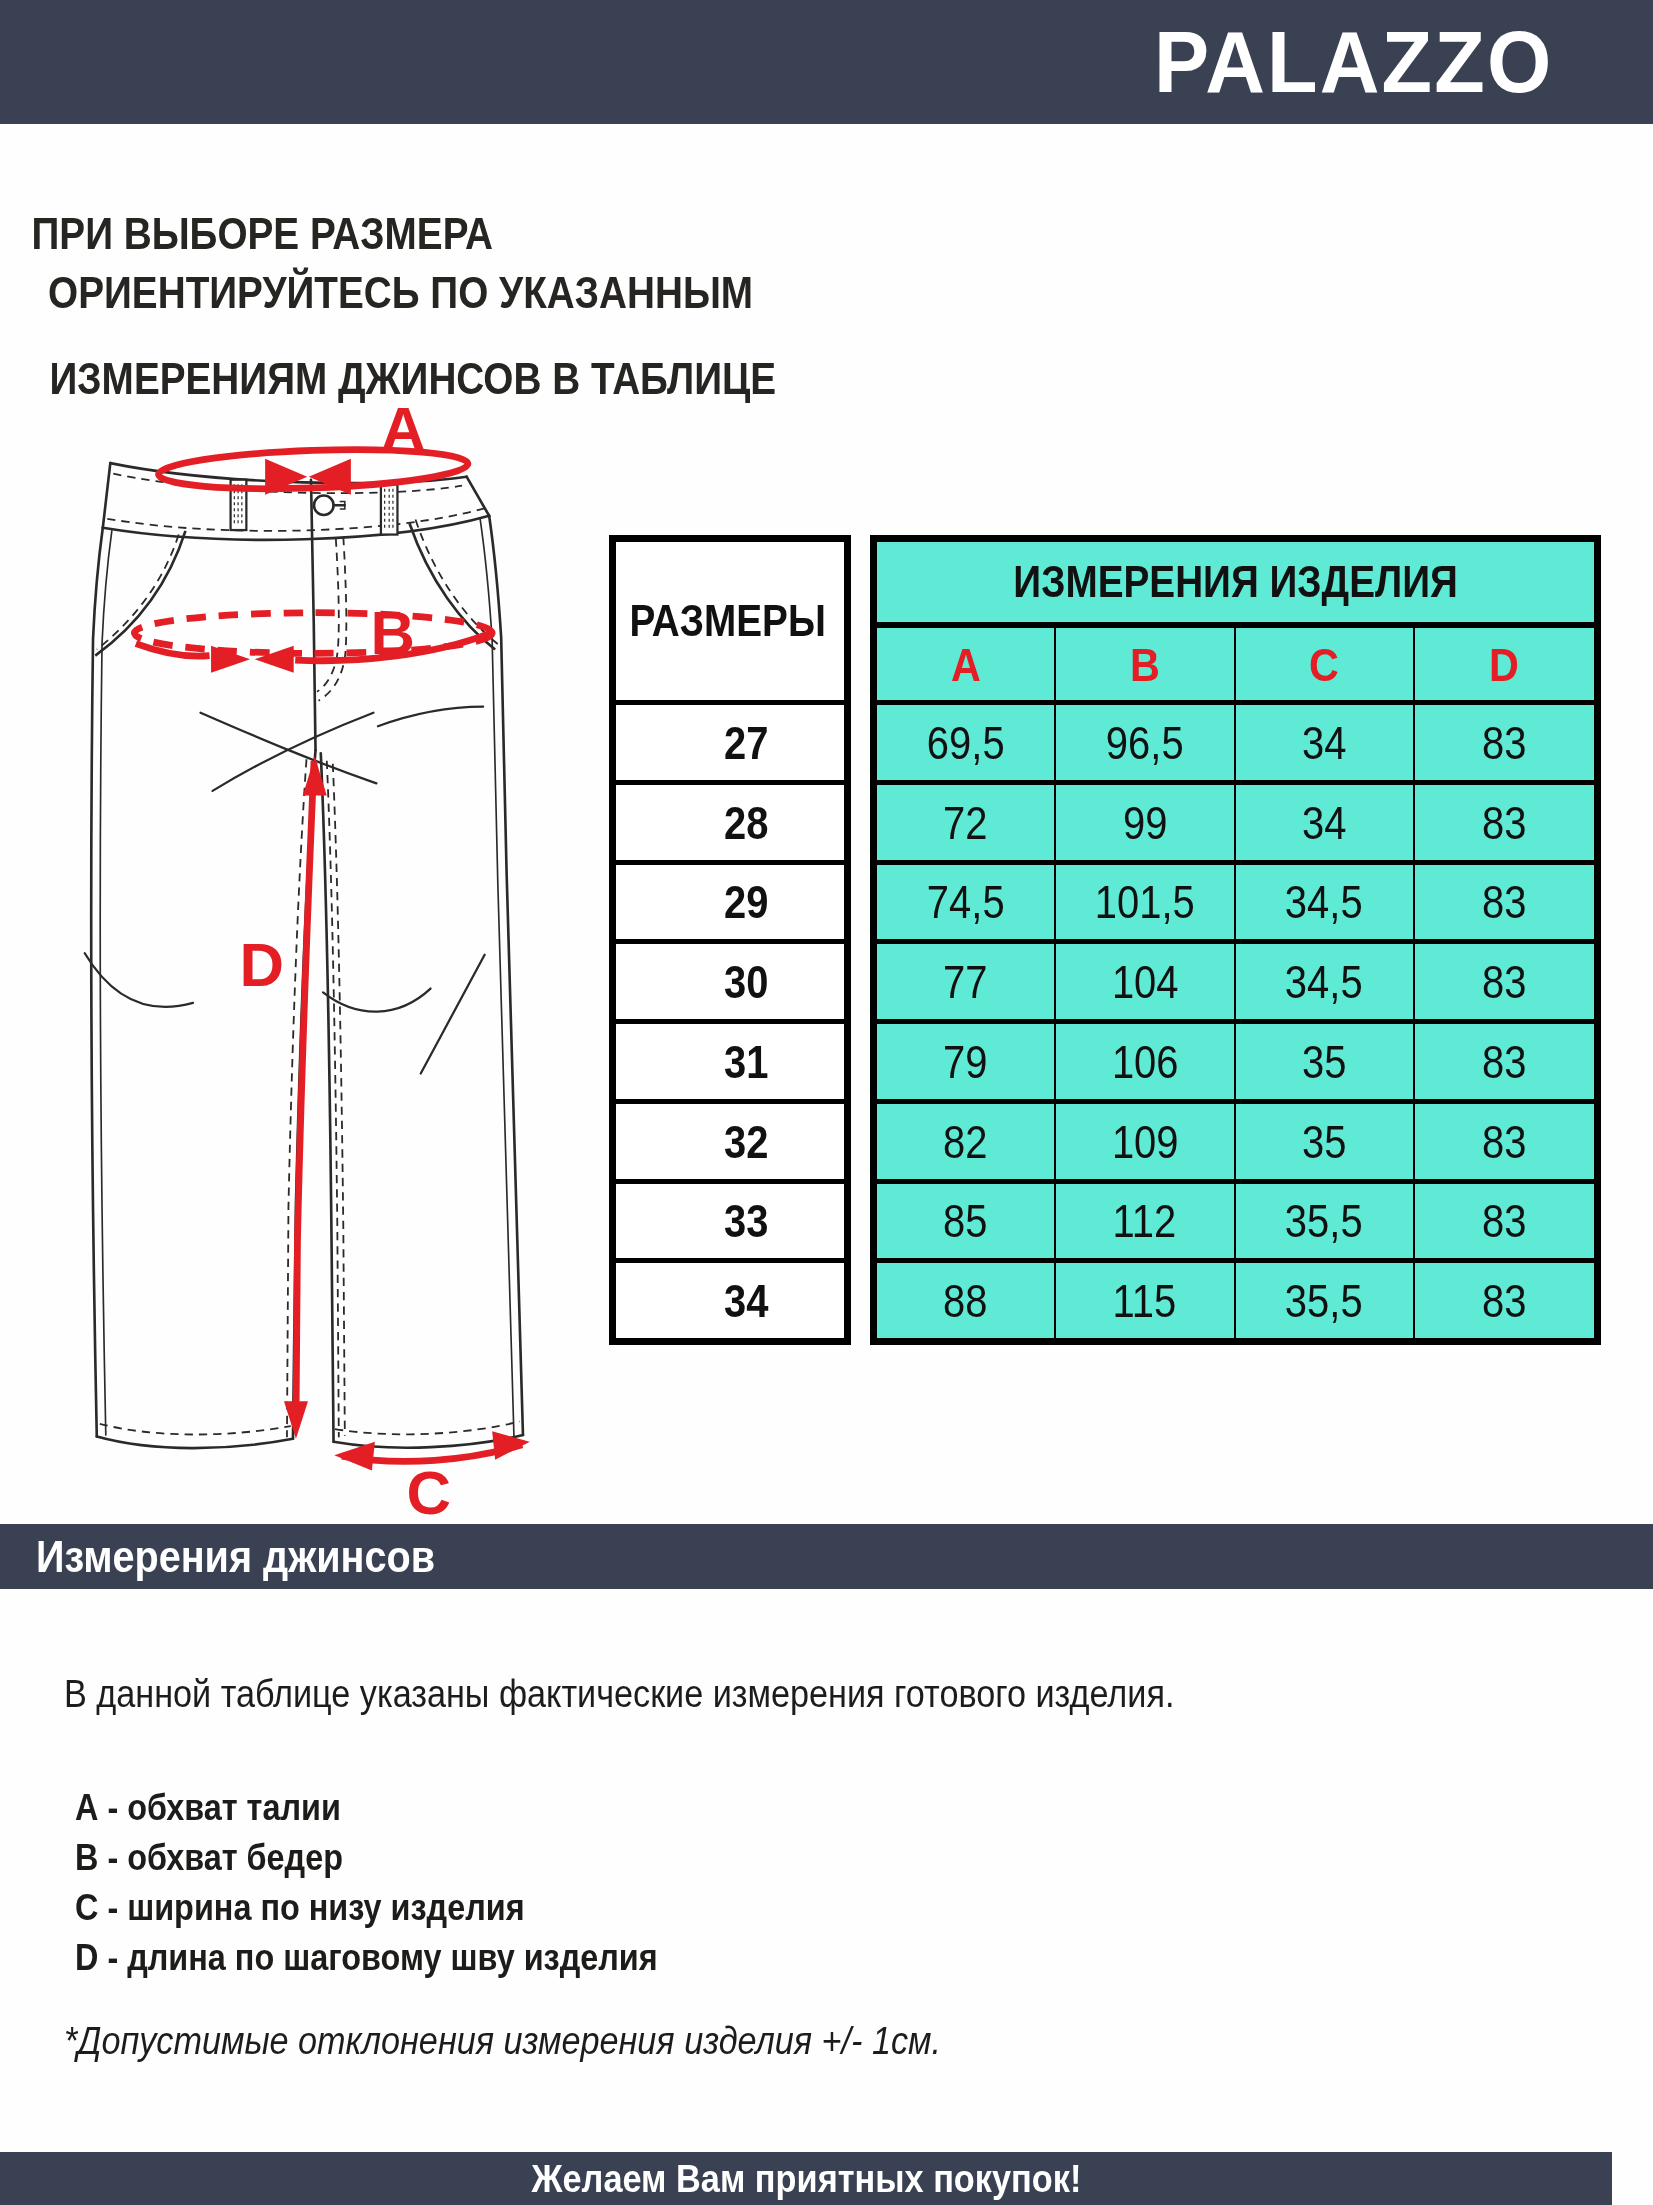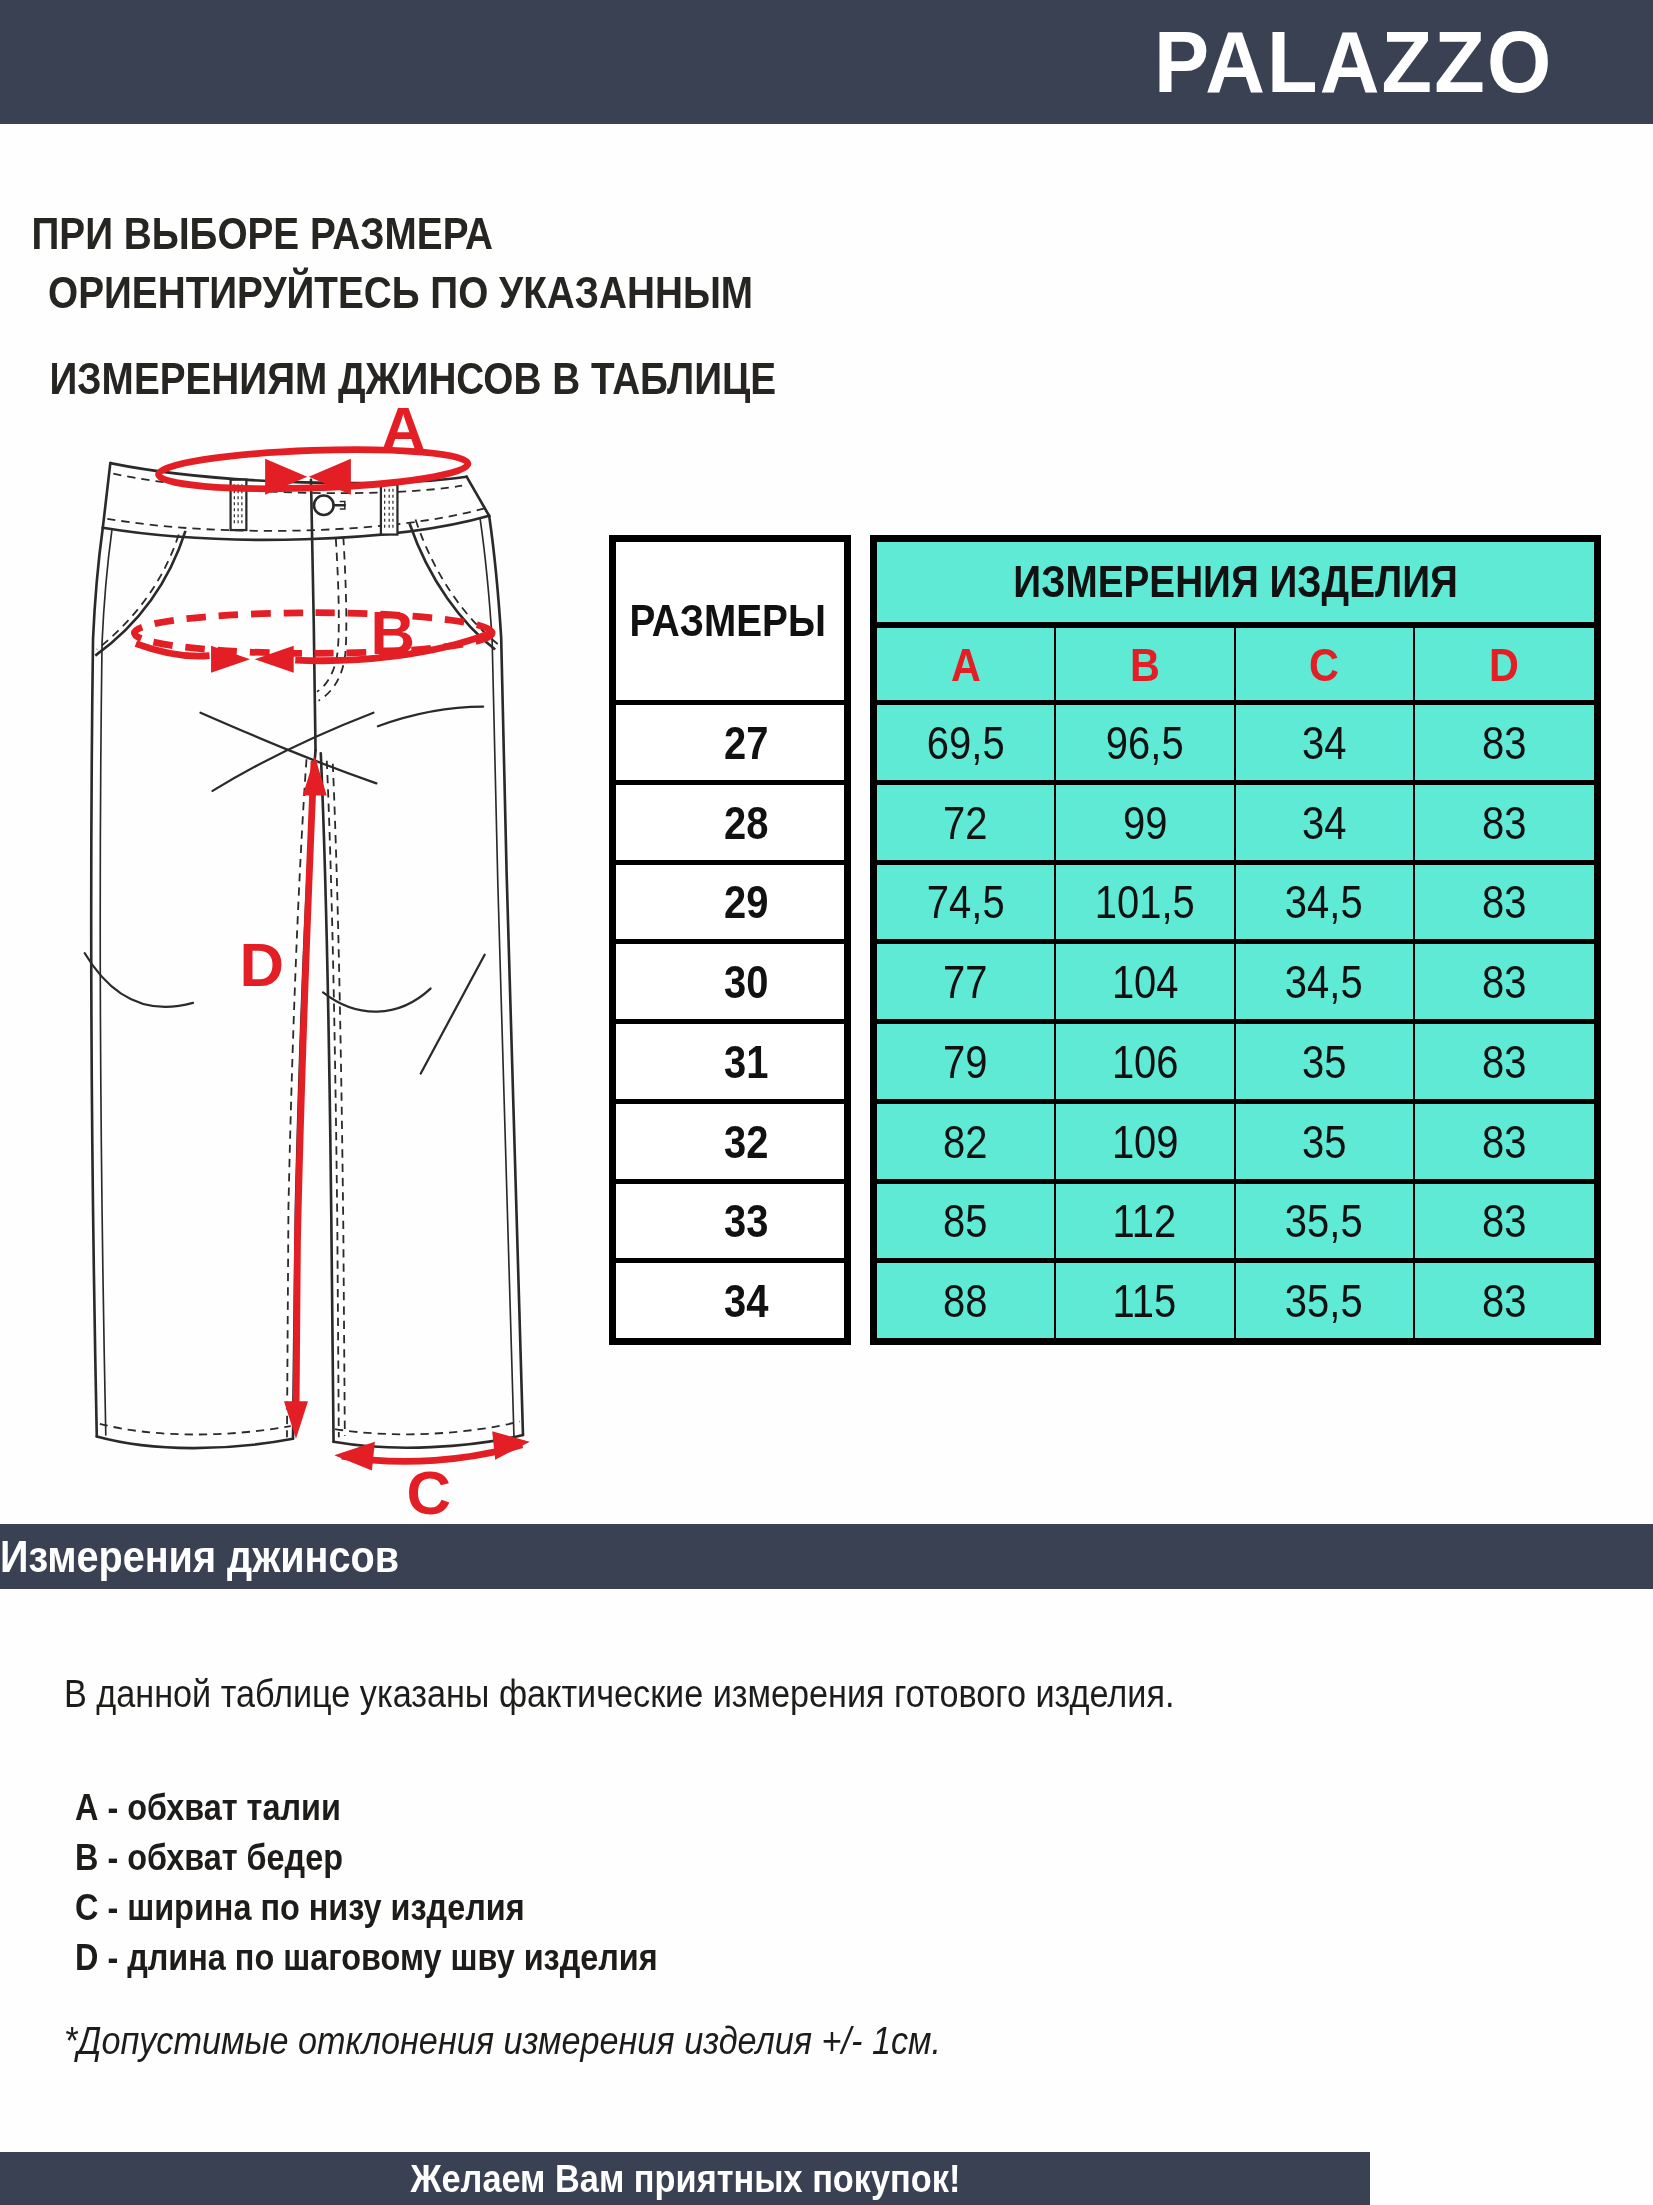--- a/index.html
+++ b/index.html
@@ -41,31 +41,31 @@
   .mcell { display:flex; align-items:center; justify-content:center; border-right:2.3px solid #000; }
   .mcell:last-child { border-right:none; }
 
   .th-txt  { font-size:44px; font-weight:bold; color:#111; }
   .col-letter { font-size:47px; font-weight:bold; }
   .size-num { font-size:47px; font-weight:bold; color:#111; transform:scaleX(0.85); }
   .meas-num { font-size:47px; font-weight:normal; color:#111; transform:scaleX(0.85); }
 
   
   .band { position:absolute; left:0; top:1524px; width:1654px; height:65px;
-          display:flex; align-items:center; }
+          display:flex; align-items:center; padding-left:36px; }
   .band-text { color:#ffffff; font-weight:bold; font-size:44px; }
 
   
   .description { position:absolute; left:64px; top:1673px; color:#1d1c1a; font-size:38px; }
   .legend { position:absolute; left:75px; top:1783px; color:#1d1c1a; font-size:36px; font-weight:bold; }
   .legend-item { height:50px; line-height:50px; }
   .note { position:absolute; left:64px; top:2020px; color:#1d1c1a; font-size:38px; font-style:italic; }
 
   
-  .footbar { position:absolute; left:0; top:2152px; width:1370px; height:53px;
+  .footbar { position:absolute; left:0; top:2152px; width:1612px; height:53px;
              display:flex; align-items:center; justify-content:center; }
   .foot-text { color:#ffffff; font-weight:bold; font-size:39px; }
 
   svg text { font-family:"Liberation Sans", sans-serif; }
 </style>
 </head>
 <body>
 
 <div class="page">
 

